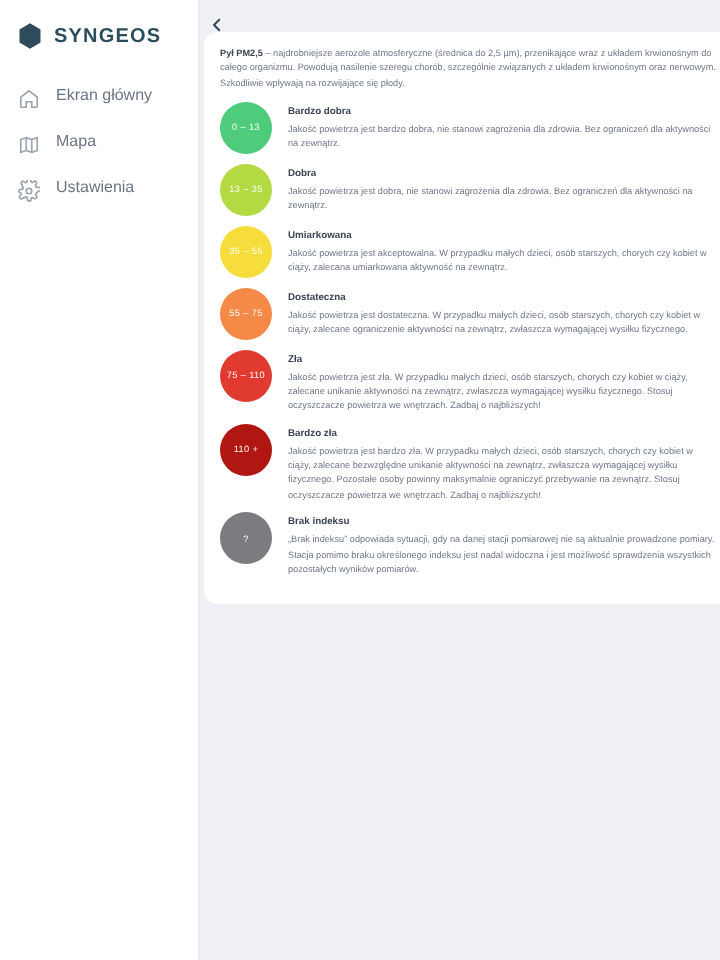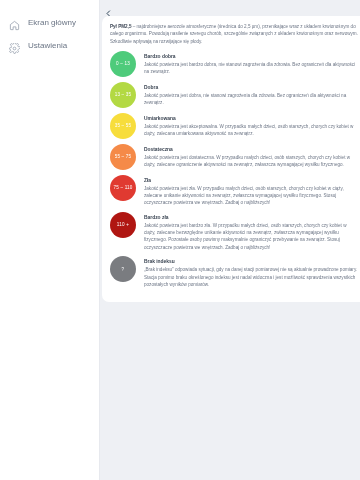--- a/index.html
+++ b/index.html
@@ -31,28 +31,45 @@
           letter-spacing:.2px;}
   .rtext{padding-top:3px;}
   .rtitle{font-size:4.9px;font-weight:700;color:#3a4452;margin-bottom:2px;}
   .rdesc{font-size:4.6px;line-height:1.6;color:#6d7686;}
 </style>
 </head>
 <body>
 
 <div class="app">
   <aside class="sidebar">
+    <div class="brand">
+      <span class="brand-mark">
+        <svg viewBox="0 0 24 24" width="14" height="14">
+            <path fill="#2e4b5c" d="M12 1 21 6.5v11L12 23 3 17.5v-11z"></path>
+          </svg>
+      </span>
+      <span class="brand-name">SYNGEOS</span>
+    </div>
     <nav class="nav">
       <div class="nav-item">
         <span class="nav-ico">
           <svg viewBox="0 0 24 24" width="11" height="11" fill="none" stroke="currentColor" stroke-width="1.8">
               <path d="M3 10l9-7 9 7v10a1 1 0 0 1-1 1h-5v-6H9v6H4a1 1 0 0 1-1-1z"></path>
             </svg>
         </span>
         <span class="nav-label">Ekran główny</span>
+      </div>
+      <div class="nav-item">
+        <span class="nav-ico">
+          <svg viewBox="0 0 24 24" width="11" height="11" fill="none" stroke="currentColor" stroke-width="1.8">
+              <path d="M9 4 3 6v14l6-2 6 2 6-2V4l-6 2z"></path>
+              <path d="M9 4v14M15 6v14"></path>
+            </svg>
+        </span>
+        <span class="nav-label">Mapa</span>
       </div>
       <div class="nav-item">
         <span class="nav-ico">
           <svg viewBox="0 0 24 24" width="11" height="11" fill="none" stroke="currentColor" stroke-width="1.8">
               <circle cx="12" cy="12" r="3"></circle>
               <path d="M19.4 15a1.6 1.6 0 0 0 .3 1.8l.1.1a2 2 0 1 1-2.8 2.8l-.1-.1a1.6 1.6 0 0 0-2.7 1.1V21a2 2 0 1 1-4 0v-.1A1.6 1.6 0 0 0 7 19.4a1.6 1.6 0 0 0-1.8.3l-.1.1a2 2 0 1 1-2.8-2.8l.1-.1A1.6 1.6 0 0 0 3 14.2H3a2 2 0 1 1 0-4h.1A1.6 1.6 0 0 0 4.6 7a1.6 1.6 0 0 0-.3-1.8l-.1-.1a2 2 0 1 1 2.8-2.8l.1.1a1.6 1.6 0 0 0 1.8.3H9a1.6 1.6 0 0 0 1-1.5V1a2 2 0 1 1 4 0v.1a1.6 1.6 0 0 0 2.7 1.1l.1-.1a2 2 0 1 1 2.8 2.8l-.1.1a1.6 1.6 0 0 0-.3 1.8V7a1.6 1.6 0 0 0 1.5 1H23a2 2 0 1 1 0 4h-.1a1.6 1.6 0 0 0-1.5 1z"></path>
             </svg>
         </span>
         <span class="nav-label">Ustawienia</span>
       </div>

